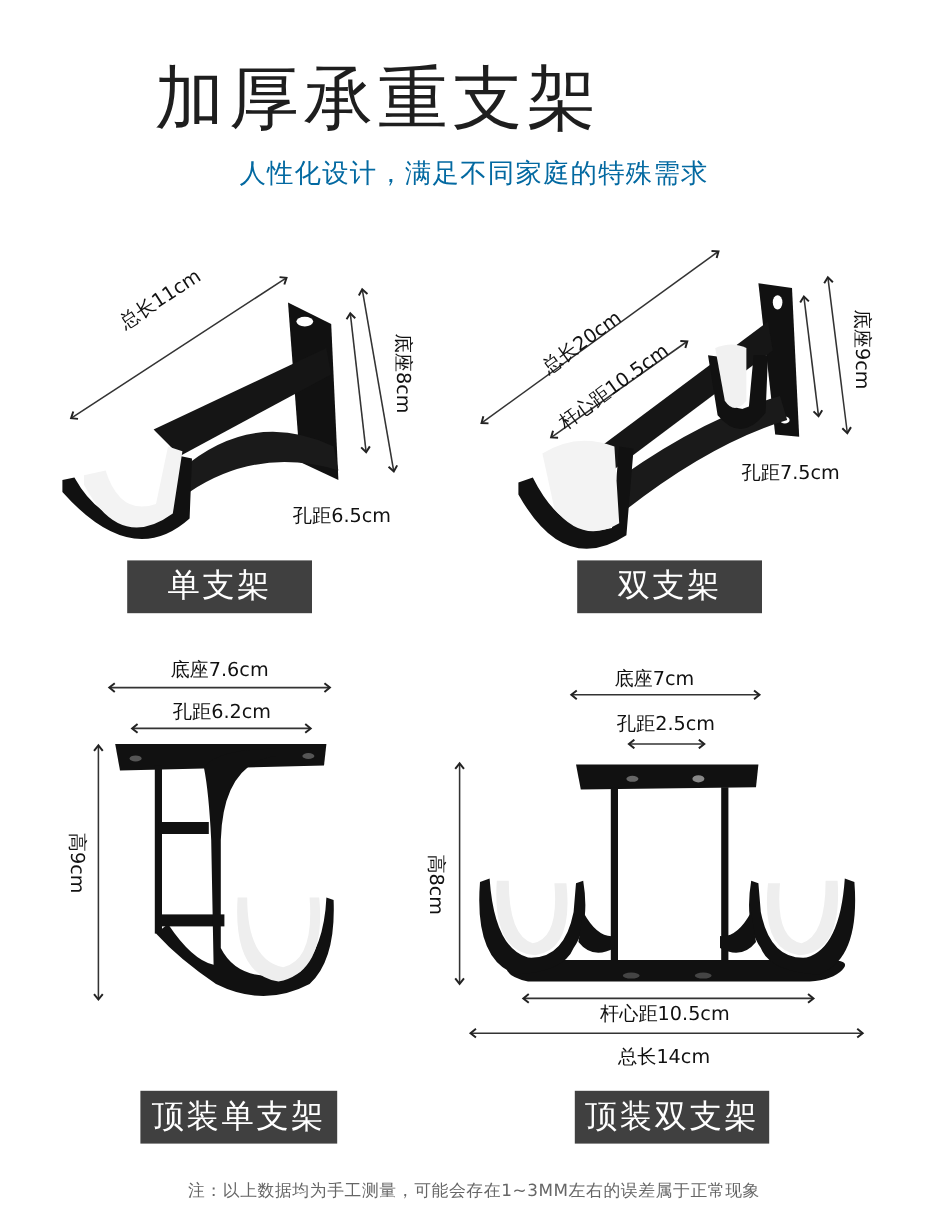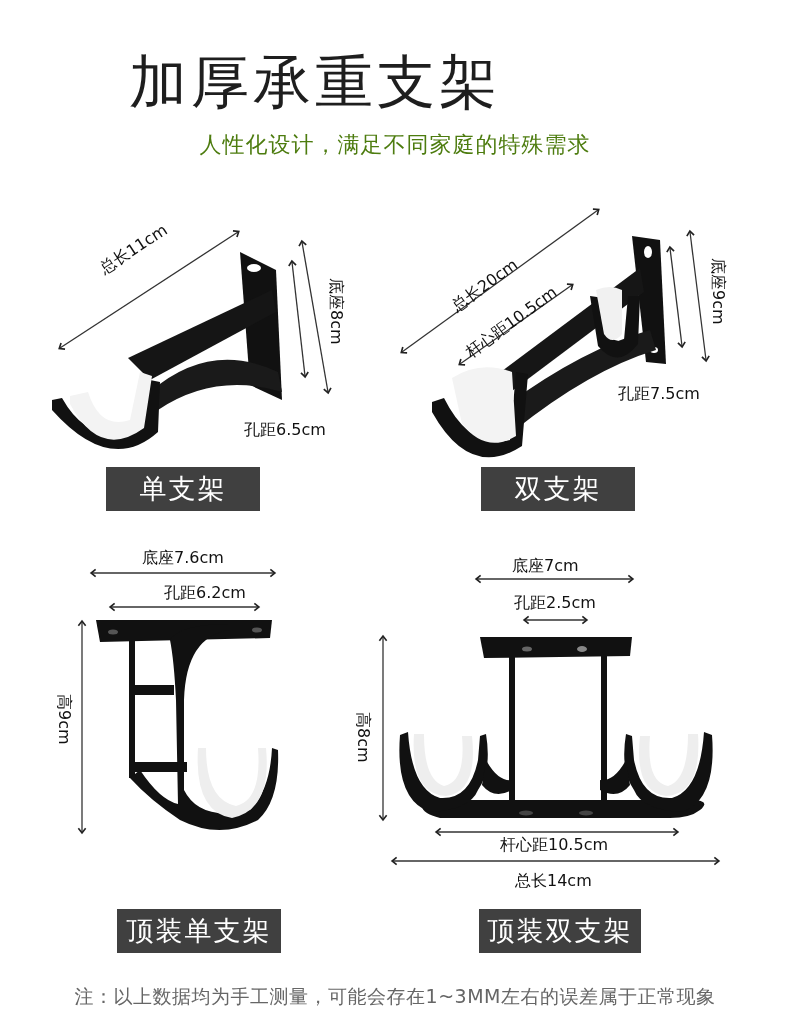--- a/index.html
+++ b/index.html
@@ -7,32 +7,32 @@
       width: 790px; height: 1017px; position: relative; overflow: hidden;
       font-family: "DejaVu Sans", "Liberation Sans", sans-serif; color: #222;
     }
     .abs { position: absolute; }
     .title {
       left: 0; width: 630px; top: 44px; text-align: center;
       font-size: 58px; letter-spacing: 4px; color: #1e1e1e; font-weight: normal;
     }
     .subtitle {
       left: 0; width: 790px; top: 130px; text-align: center;
-      font-size: 22px; letter-spacing: 1px; color: #4d7c0f;
+      font-size: 22px; letter-spacing: 1px; color: #0369a1;
     }
     .label-box {
       background: #404040; color: #fff; text-align: center;
       font-size: 27px; letter-spacing: 2px; line-height: 44px; height: 44px;
     }
     .dim {
       font-size: 16px; color: #111; white-space: nowrap;
     }
     .note {
       left: 0; width: 790px; top: 984px; text-align: center;
-      font-size: 19px; color: #666; letter-spacing: 0.5px;
+      font-size: 14px; color: #666; letter-spacing: 0.5px;
     }
     svg { position: absolute; left: 0; top: 0; }
   </style>
 </head>
 <body>
 
 <div class="abs title">加厚承重支架</div>
 <div class="abs subtitle">人性化设计，满足不同家庭的特殊需求</div>
 
 <svg width="790" height="1017" viewBox="0 0 790 1017">
@@ -129,21 +129,21 @@
 <div class="abs dim" style="left:96px;top:262px;transform:rotate(-33deg);transform-origin:left top;">总长11cm</div>
 <div class="abs dim" style="left:346px;top:278px;transform:rotate(90deg);transform-origin:left top;">底座8cm</div>
 <div class="abs dim" style="left:244px;top:420px;">孔距6.5cm</div>
 
 <div class="abs dim" style="left:448px;top:300px;transform:rotate(-36deg);transform-origin:left top;">总长20cm</div>
 <div class="abs dim" style="left:462px;top:346px;transform:rotate(-36deg);transform-origin:left top;">杆心距10.5cm</div>
 <div class="abs dim" style="left:728px;top:258px;transform:rotate(90deg);transform-origin:left top;">底座9cm</div>
 <div class="abs dim" style="left:618px;top:384px;">孔距7.5cm</div>
 
 <div class="abs dim" style="left:142px;top:548px;">底座7.6cm</div>
-<div class="abs dim" style="left:144px;top:583px;margin-left:20px;">孔距6.2cm</div>
+<div class="abs dim" style="left:144px;top:583px;">孔距6.2cm</div>
 <div class="abs dim" style="left:74px;top:694px;transform:rotate(90deg);transform-origin:left top;">高9cm</div>
 
 <div class="abs dim" style="left:512px;top:556px;">底座7cm</div>
 <div class="abs dim" style="left:514px;top:593px;">孔距2.5cm</div>
 <div class="abs dim" style="left:373px;top:712px;transform:rotate(90deg);transform-origin:left top;">高8cm</div>
 <div class="abs dim" style="left:500px;top:835px;">杆心距10.5cm</div>
 <div class="abs dim" style="left:515px;top:871px;">总长14cm</div>
 
 <div class="abs label-box" style="left:106px;top:467px;width:154px;">单支架</div>
 <div class="abs label-box" style="left:481px;top:467px;width:154px;">双支架</div>

